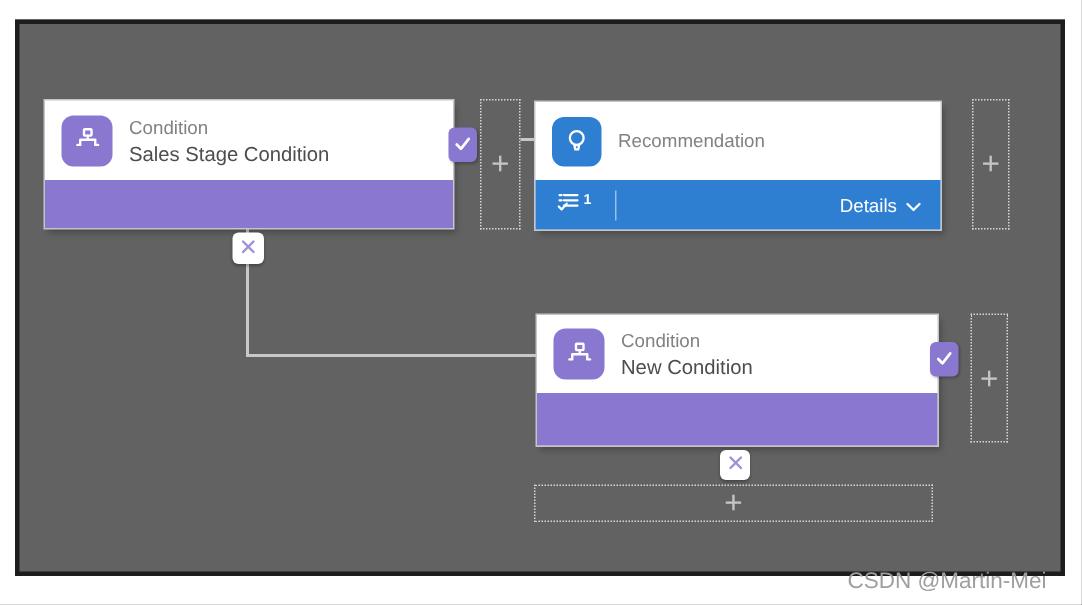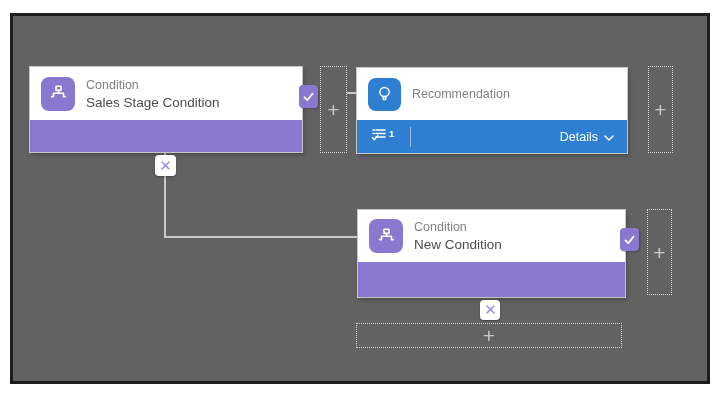--- a/index.html
+++ b/index.html
@@ -175,13 +175,14 @@
     <div class="add-box" style="left:634px;top:193px;width:25px;height:86px;">
       <span>+</span>
     </div>
 
     <div class="add-box" style="left:343px;top:307px;width:266px;height:25px;">
       <span>+</span>
     </div>
 
   </div>
 
+  <div class="watermark">CSDN @Martin-Mei</div>
 </div>
 
 </body></html>

